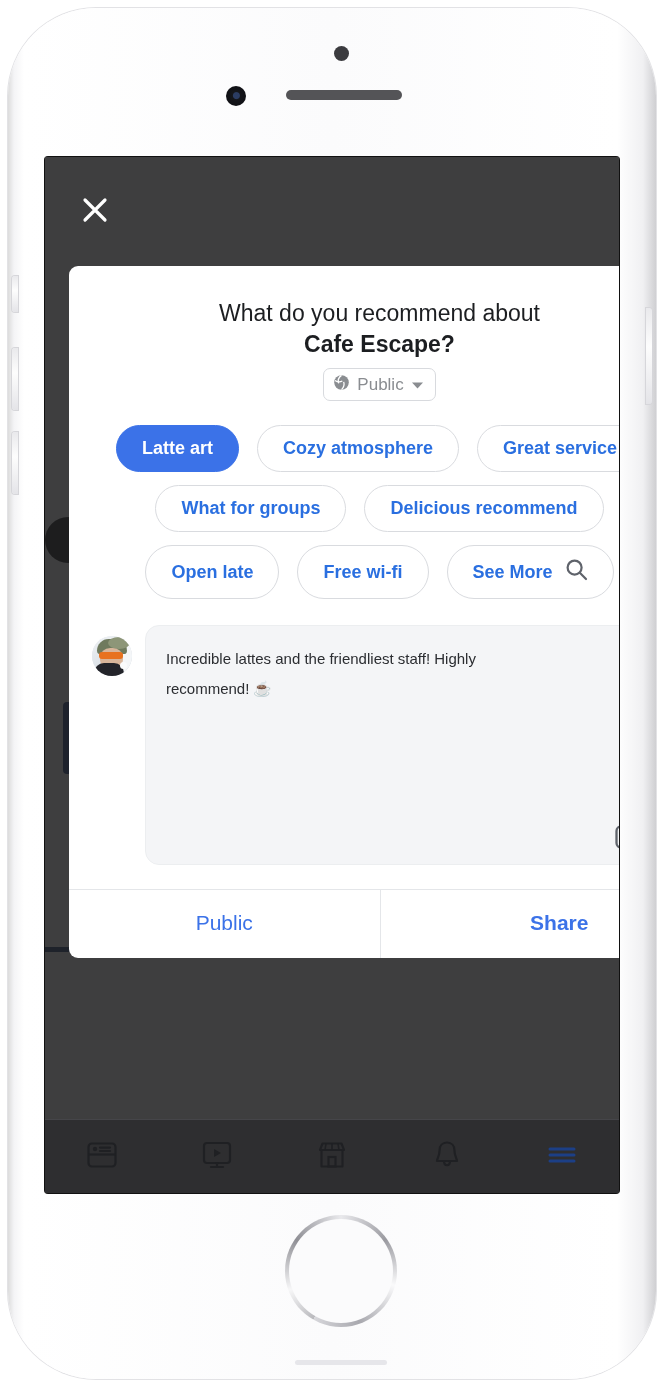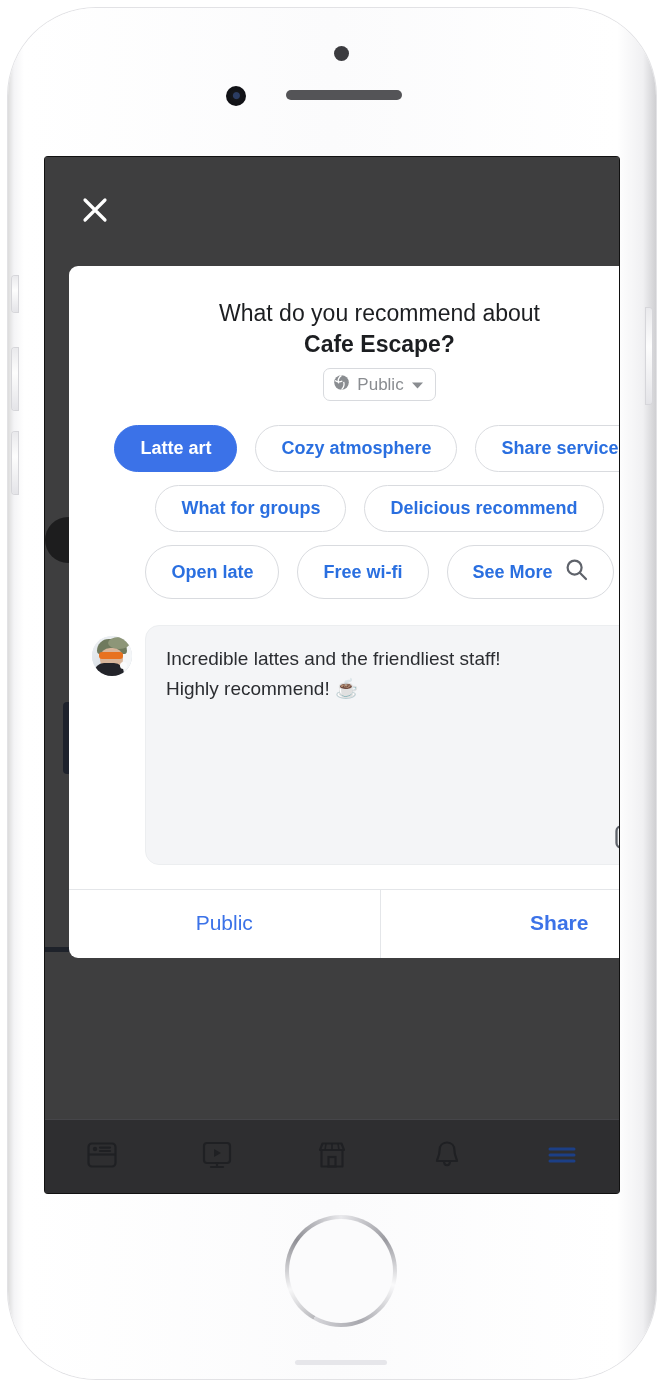--- a/index.html
+++ b/index.html
@@ -235,21 +235,21 @@
   #composer-box {
     flex: 1 1 auto;
     background: #f4f5f7;
     border: 1px solid #eceef0;
     border-radius: 14px;
     min-height: 240px;
     position: relative;
     padding: 18px 20px 20px 20px;
   }
   #composer-text {
-    font-size: 19px;
+    font-size: 15px;
     line-height: 30px;
     color: #2b2d31;
     white-space: pre-wrap;
     max-width: 370px;
   }
   #camera-button {
     position: absolute;
     right: 17px; bottom: 14px;
     width: 34px; height: 30px;
     cursor: pointer;
@@ -351,21 +351,21 @@
           </div>
 
           <div id="tag-grid">
               <div class="tag-pill selected">
                 <span>Latte art</span>
               </div>
               <div class="tag-pill">
                 <span>Cozy atmosphere</span>
               </div>
               <div class="tag-pill">
-                <span>Share service</span>
+                <span>Great service</span>
               </div>
               <div class="tag-pill">
                 <span>What for groups</span>
               </div>
               <div class="tag-pill">
                 <span>Delicious recommend</span>
               </div>
               <div class="tag-pill">
                 <span>Open late</span>
               </div>

